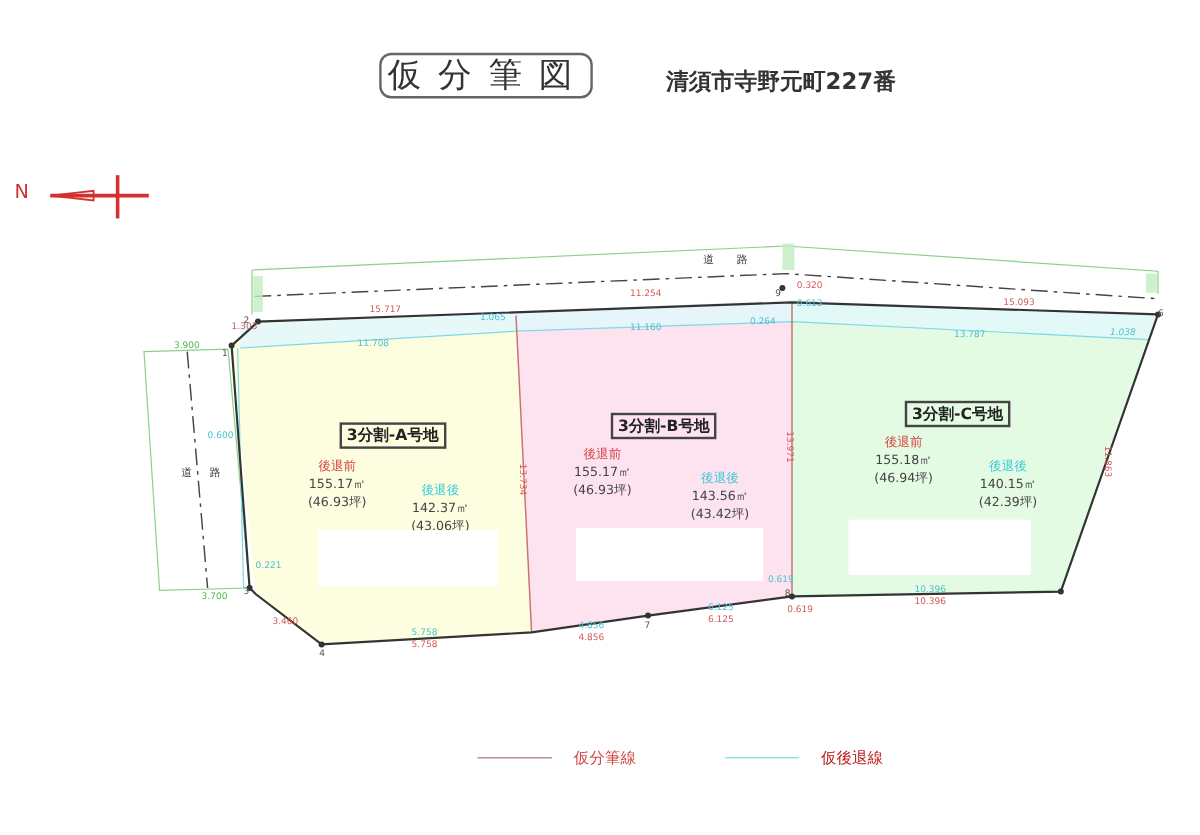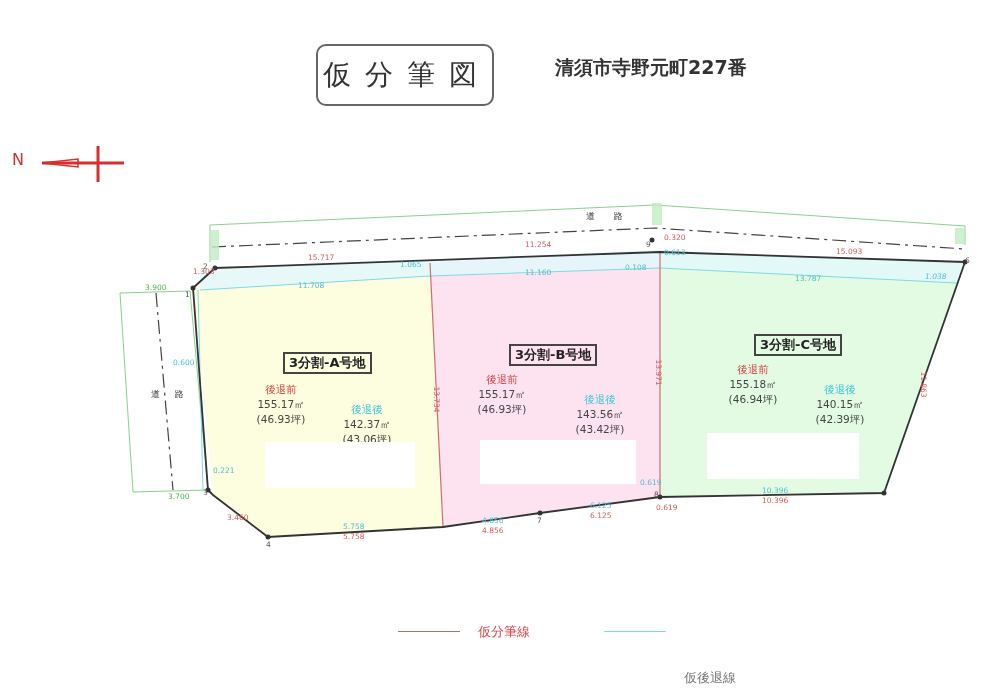--- a/index.html
+++ b/index.html
@@ -1,18 +1,18 @@
 <!DOCTYPE html>
 <html><head>
 <meta charset="utf-8">
 <style>
   html, body { margin: 0; padding: 0; background: #ffffff; }
   body { width: 1000px; height: 696px; position: relative; overflow: hidden;
          font-family: "DejaVu Sans", sans-serif; color: #333; }
-  .title-box { position: absolute; left: 316px; top: 44px; width: 178px; height: 62px;
+  .title-box { position: absolute; left: 316px; top: 44px; width: 178px; height: 38px;
                border: 2px solid #666; border-radius: 10px; box-sizing: border-box;
                display: flex; align-items: center; justify-content: center;
                font-size: 28px; letter-spacing: 14px; color: #333; padding-left: 4px;
                font-family: Liberation Mono, monospace; }
   .address { position: absolute; left: 555px; top: 55px; font-size: 19px; color: #333; font-weight: bold; letter-spacing: 0px; }
   .north { position: absolute; left: 12px; top: 150px; font-size: 16px; color: #c33; }
   svg.plan { position: absolute; left: 0; top: 0; }
   .lot-label { position: absolute; font-size: 13px; border: 2px solid #444; padding: 0 4px;
                background: rgba(255,255,255,0.25); color: #222; font-weight: bold; white-space: nowrap; }
   .area-block { position: absolute; font-size: 10.5px; color: #444; text-align: center; line-height: 15px; width: 90px; }
@@ -99,21 +99,21 @@
 <div class="road-label" style="left:586px;top:210px;">道 路</div>
 <div class="road-label" style="left:151px;top:388px;letter-spacing:6px;">道 路</div>
 
 <div class="dim red" style="left:308px;top:253px;">15.717</div>
 <div class="dim red" style="left:525px;top:240px;">11.254</div>
 <div class="dim red" style="left:836px;top:247px;">15.093</div>
 <div class="dim cyan" style="left:298px;top:281px;">11.708</div>
 <div class="dim cyan" style="left:525px;top:268px;">11.160</div>
 <div class="dim cyan" style="left:795px;top:274px;">13.787</div>
 <div class="dim cyan" style="left:400px;top:260px;">1.065</div>
-<div class="dim cyan" style="left:625px;top:263px;">0.108</div>
+<div class="dim cyan" style="left:625px;top:263px;">0.264</div>
 <div class="dim cyan" style="left:925px;top:272px;font-style:italic;">1.038</div>
 <div class="dim red" style="left:664px;top:233px;">0.320</div>
 <div class="dim cyan" style="left:664px;top:248px;text-align:right;">0.613</div>
 <div class="dim green" style="left:145px;top:283px;">3.900</div>
 <div class="dim green" style="left:168px;top:492px;">3.700</div>
 <div class="dim cyan" style="left:173px;top:358px;">0.600</div>
 <div class="dim red" style="left:193px;top:267px;">1.303</div>
 <div class="dim cyan" style="left:213px;top:466px;">0.221</div>
 <div class="dim red" style="left:227px;top:513px;">3.460</div>
 <div class="dim cyan" style="left:343px;top:522px;">5.758</div>
@@ -165,13 +165,13 @@
 <div class="area-block" style="left:795px;top:362px;">
   <div class="area-head-after">後退後</div>
   <div>140.15㎡</div>
   <div>(42.39坪)</div>
 </div>
 <div class="mask" style="left:707px;top:433px;width:152px;height:46px;"></div>
 
 <div class="legend-line" style="left:398px;top:631px;width:62px;border-top:1.5px solid #b07070;"></div>
 <div class="legend-text" style="left:478px;top:623px;color:#d64545;">仮分筆線</div>
 <div class="legend-line" style="left:604px;top:631px;width:62px;border-top:1.5px solid #7fd9e4;"></div>
-<div class="legend-text" style="left:684px;top:623px;color:#737373;margin-top:46px;">仮後退線</div>
+<div class="legend-text" style="left:684px;top:623px;color:#b91c1c;">仮後退線</div>
 
 </body></html>

